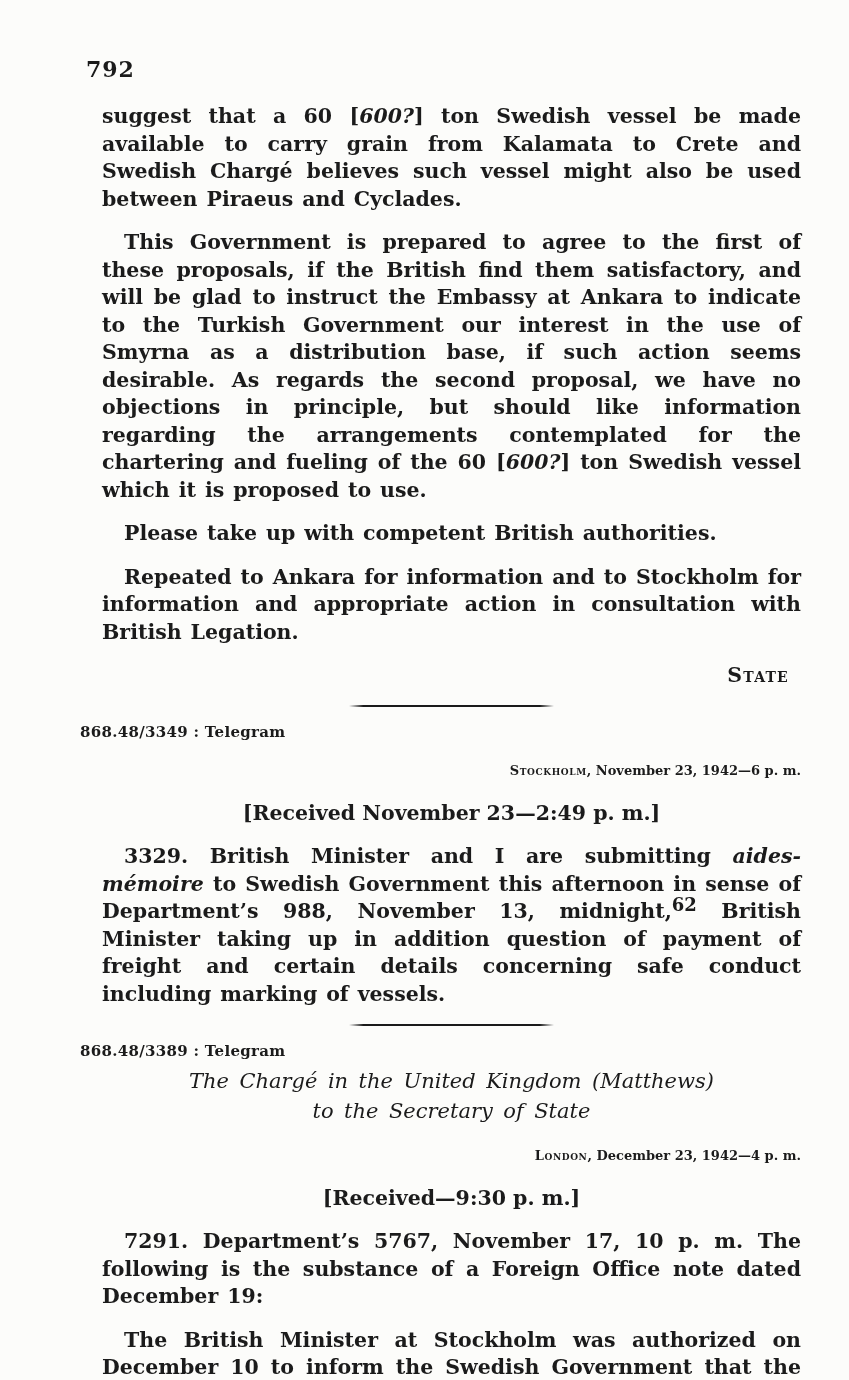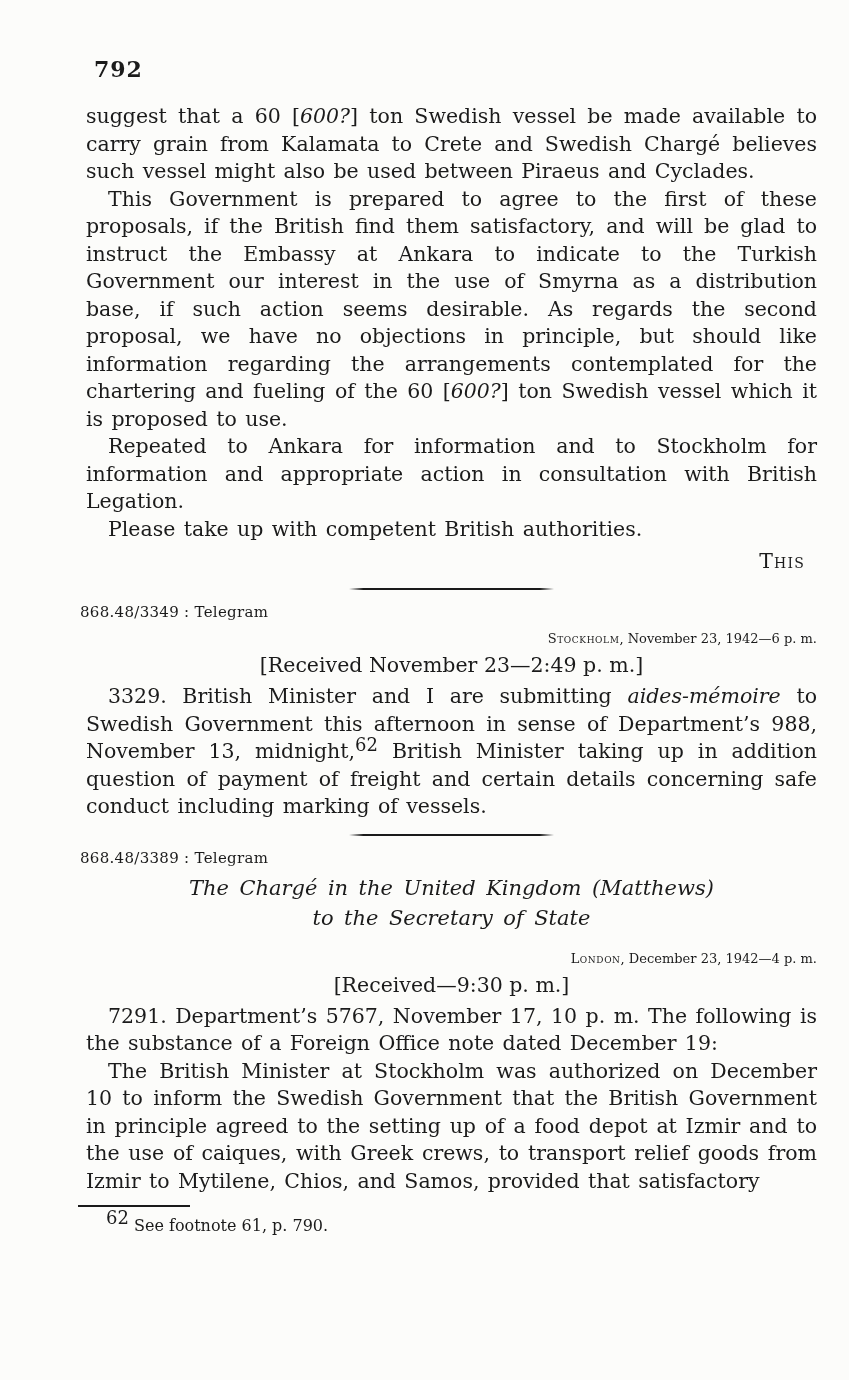--- a/index.html
+++ b/index.html
@@ -19,36 +19,36 @@
     overflow: hidden;
   }
   
   .running-head {
     position: relative;
     height: 27px;
     margin-bottom: 20px;
   }
   .page-num {
     position: absolute;
-    left: 8px;
+    left: 0;
     top: 0;
     font-size: 22px;
     font-weight: bold;
     letter-spacing: 1px;
   }
   .head-title {
     display: block;
     text-align: center;
     font-size: 16.5px;
     letter-spacing: 2.5px;
     word-spacing: 5px;
     padding-top: 3px;
   }
   
-  p { margin: 0; }
+  p { margin: 16px; font-weight: bold; }
   .body-para {
     font-size: 20.5px;
     line-height: 27.5px;
     text-align: justify;
     word-spacing: 0.09em;
   }
   .indent { text-indent: 22px; }
   .noindent { text-indent: 0; }
   .body-para i { font-style: italic; }
   .body-para sup, .footnote-text sup {
@@ -125,23 +125,23 @@
 
 <div class="page">
 
   <div class="running-head">
     <span class="page-num">792</span>
   </div>
 
   <section>
     <p class="body-para noindent"><span>suggest that a 60 [</span><i>600?</i><span>] ton Swedish vessel be made available to carry grain from Kalamata to Crete and Swedish Chargé believes such vessel might also be used between Piraeus and Cyclades.</span></p>
     <p class="body-para indent"><span>This Government is prepared to agree to the first of these proposals, if the British find them satisfactory, and will be glad to instruct the Embassy at Ankara to indicate to the Turkish Government our interest in the use of Smyrna as a distribution base, if such action seems desirable.  As regards the second proposal, we have no objections in principle, but should like information regarding the arrangements contemplated for the chartering and fueling of the 60 [</span><i>600?</i><span>] ton Swedish vessel which it is proposed to use.</span></p>
+    <p class="body-para indent"><span>Please take up with competent British authorities.</span></p>
     <p class="body-para indent"><span>Repeated to Ankara for information and to Stockholm for information and appropriate action in consultation with British Legation.</span></p>
-    <p class="body-para indent"><span>Please take up with competent British authorities.</span></p>
-    <p class="signature">This</p>
+    <p class="signature">State</p>
   </section>
 
   <div class="divider"></div>
 
   <section>
     <p class="fileref">868.48/3349 : Telegram</p>
     <p class="dateline"><span class="sc">Stockholm</span><span>, November 23, 1942—6 p. m.</span></p>
     <p class="received">[Received November 23—2:49 p. m.]</p>
     <p class="body-para indent"><span>3329. British Minister and I are submitting </span><i>aides-mémoire</i><span> to Swedish Government this afternoon in sense of Department’s 988, November 13, midnight,</span><sup>62</sup><span> British Minister taking up in addition question of payment of freight and certain details concerning safe conduct including marking of vessels.</span></p>
   </section>

